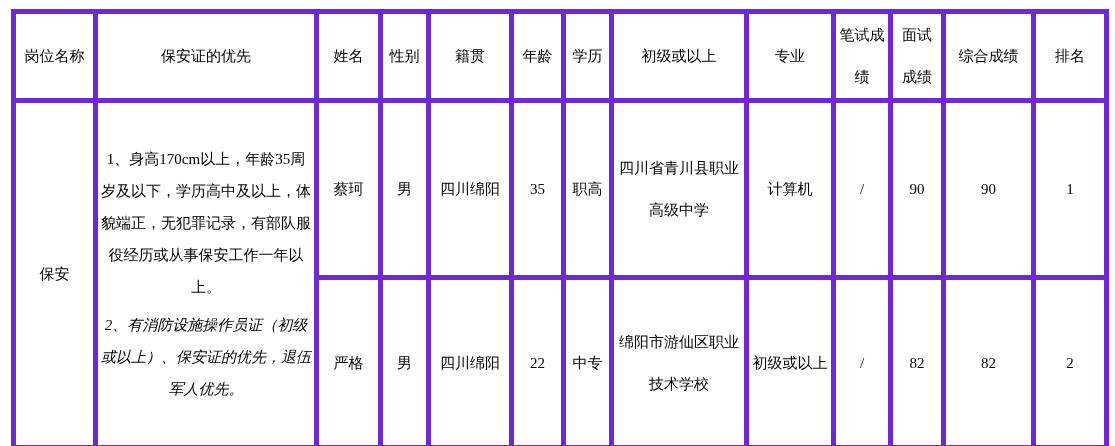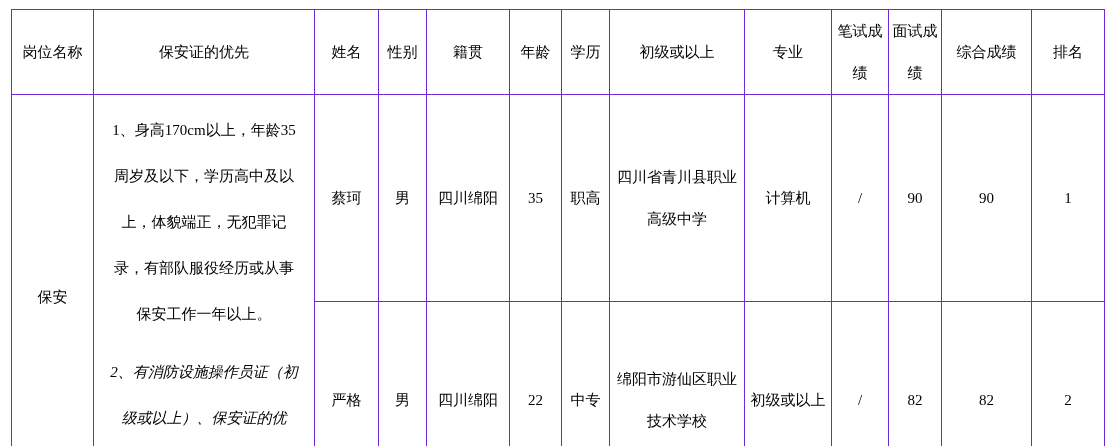--- a/index.html
+++ b/index.html
@@ -15,40 +15,40 @@
   .table-wrap {
     padding: 9px 0 0 11px;
   }
   table.score-table {
     border-collapse: collapse;
     table-layout: fixed;
     width: 1093px;
   }
   table.score-table th,
   table.score-table td {
-    border: 1px solid #6d28d9;
+    border: 5px solid #6d28d9;
     font-weight: normal;
     font-size: 15px;
     text-align: center;
     vertical-align: middle;
     line-height: 42px;
     padding: 0 2px;
     overflow: hidden;
     word-break: normal;
   }
   tr.header-row   { height: 81px; }
   tr.data-row-1   { height: 177px; }
   tr.data-row-2   { height: 170px; }
   td.cell-requirements {
     padding: 0 6px;
     text-align: center;
   }
   td.cell-requirements p {
-    margin: 12px;
-    line-height: 46px;
+    margin: 0;
+    line-height: 32px;
   }
   td.cell-requirements p + p {
     margin-top: 6px;
     font-style: italic;
   }
 </style>
 </head>
 <body>
 
 <div class="table-wrap">

